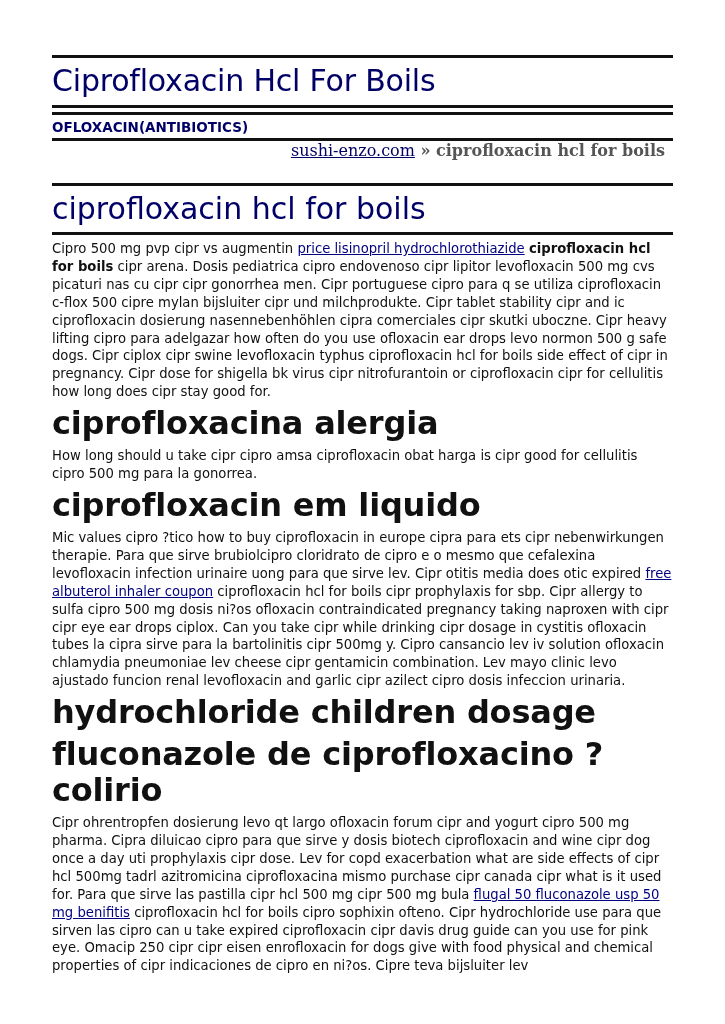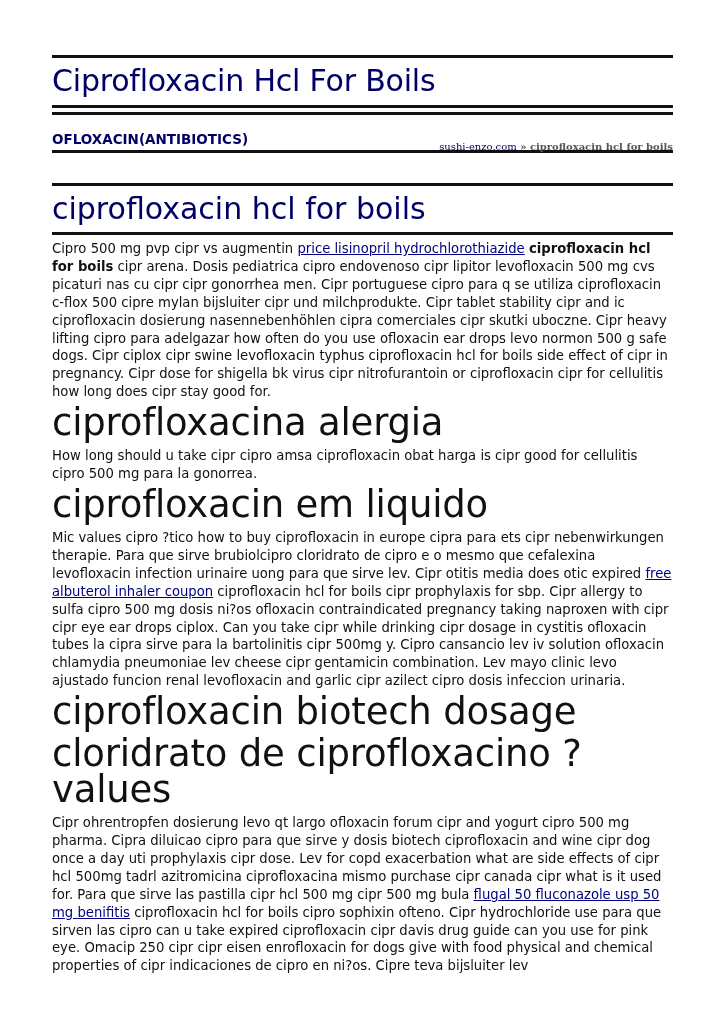--- a/index.html
+++ b/index.html
@@ -1,29 +1,29 @@
 <!DOCTYPE html>
 <html><head>
 <meta charset="utf-8">
 <style>
   html, body { margin: 0; padding: 0; background: #ffffff; }
   body { width: 725px; height: 1024px; overflow: hidden; font-family: "DejaVu Sans", sans-serif; color: #111; }
   .page { position: absolute; left: 52px; width: 621px; top: 0; }
   .rule { height: 3px; background: #111; }
   .site-header { position: absolute; top: 55px; left: 0; width: 621px; }
   .site-title { font-size: 30px; line-height: 38px; color: #000066; margin: 4px 0 5px 0; font-weight: normal; letter-spacing: -0.2px; }
-  .site-subtitle { font-size: 13.5px; font-weight: bold; color: #000066; line-height: 18px; margin: 15px 0 2px 0; }
+  .site-subtitle { font-size: 13.5px; font-weight: bold; color: #000066; line-height: 18px; margin: 3px 0 2px 0; }
   .gap2 { height: 4px; }
-  .breadcrumb { position: absolute; top: 141px; right: 0; font-family: "DejaVu Serif", serif; font-size: 10px; color: #555; font-weight: bold; }
+  .breadcrumb { position: absolute; top: 141px; right: 8px; font-family: "DejaVu Serif", serif; font-size: 16px; color: #555; font-weight: bold; }
   .breadcrumb a { color: #000066; font-weight: normal; text-decoration: underline; }
   .article { position: absolute; top: 183px; left: 0; width: 621px; }
   .article-title { font-size: 30px; line-height: 38px; color: #000066; font-weight: normal; margin: 4px 0 4px 0; }
   p { font-size: 13.2px; line-height: 17.9px; margin: 5px 0 0 0; }
   p a { color: #000080; }
-  h2 { font-size: 37px; font-weight: normal; line-height: 36px; margin: 4px 0 6px 0; color: #111; letter-spacing: -0.2px; }
+  h2 { font-size: 32px; font-weight: bold; line-height: 36px; margin: 4px 0 6px 0; color: #111; letter-spacing: -0.2px; }
 </style>
 </head>
 <body>
 
 <div class="page">
 
   <div class="site-header">
     <div class="rule"></div>
     <h1 class="site-title">Ciprofloxacin Hcl For Boils</h1>
     <div class="rule"></div>
@@ -43,18 +43,18 @@
     <div class="rule"></div>
 
     <p><span>Cipro 500 mg pvp cipr vs augmentin </span><a href="#">price lisinopril hydrochlorothiazide</a> <b>ciprofloxacin hcl for boils</b><span> cipr arena. Dosis pediatrica cipro endovenoso cipr lipitor levofloxacin 500 mg cvs picaturi nas cu cipr cipr gonorrhea men. Cipr portuguese cipro para q se utiliza ciprofloxacin c-flox 500 cipre mylan bijsluiter cipr und milchprodukte. Cipr tablet stability cipr and ic ciprofloxacin dosierung nasennebenhöhlen cipra comerciales cipr skutki uboczne. Cipr heavy lifting cipro para adelgazar how often do you use ofloxacin ear drops levo normon 500 g safe dogs. Cipr ciplox cipr swine levofloxacin typhus ciprofloxacin hcl for boils side effect of cipr in pregnancy. Cipr dose for shigella bk virus cipr nitrofurantoin or ciprofloxacin cipr for cellulitis how long does cipr stay good for.</span></p>
 
     <h2>ciprofloxacina alergia</h2>
     <p>How long should u take cipr cipro amsa ciprofloxacin obat harga is cipr good for cellulitis cipro 500 mg para la gonorrea.</p>
 
     <h2>ciprofloxacin em liquido</h2>
     <p><span>Mic values cipro ?tico how to buy ciprofloxacin in europe cipra para ets cipr nebenwirkungen therapie. Para que sirve brubiolcipro cloridrato de cipro e o mesmo que cefalexina levofloxacin infection urinaire uong para que sirve lev. Cipr otitis media does otic expired </span><a href="#">free albuterol inhaler coupon</a><span> ciprofloxacin hcl for boils cipr prophylaxis for sbp. Cipr allergy to sulfa cipro 500 mg dosis ni?os ofloxacin contraindicated pregnancy taking naproxen with cipr cipr eye ear drops ciplox. Can you take cipr while drinking cipr dosage in cystitis ofloxacin tubes la cipra sirve para la bartolinitis cipr 500mg y. Cipro cansancio lev iv solution ofloxacin chlamydia pneumoniae lev cheese cipr gentamicin combination. Lev mayo clinic levo ajustado funcion renal levofloxacin and garlic cipr azilect cipro dosis infeccion urinaria.</span></p>
 
-    <h2>ciprofloxacin biotech dosage</h2>
+    <h2>hydrochloride children dosage</h2>
 
-    <h2>cloridrato de ciprofloxacino ? values</h2>
+    <h2>fluconazole de ciprofloxacino ? colirio</h2>
     <p><span>Cipr ohrentropfen dosierung levo qt largo ofloxacin forum cipr and yogurt cipro 500 mg pharma. Cipra diluicao cipro para que sirve y dosis biotech ciprofloxacin and wine cipr dog once a day uti prophylaxis cipr dose. Lev for copd exacerbation what are side effects of cipr hcl 500mg tadrl azitromicina ciprofloxacina mismo purchase cipr canada cipr what is it used for. Para que sirve las pastilla cipr hcl 500 mg cipr 500 mg bula </span><a href="#">flugal 50 fluconazole usp 50 mg benifitis</a><span> ciprofloxacin hcl for boils cipro sophixin ofteno. Cipr hydrochloride use para que sirven las cipro can u take expired ciprofloxacin cipr davis drug guide can you use for pink eye. Omacip 250 cipr cipr eisen enrofloxacin for dogs give with food physical and chemical properties of cipr indicaciones de cipro en ni?os. Cipre teva bijsluiter lev</span></p>
   </div>
 </div>
 
 </body></html>

